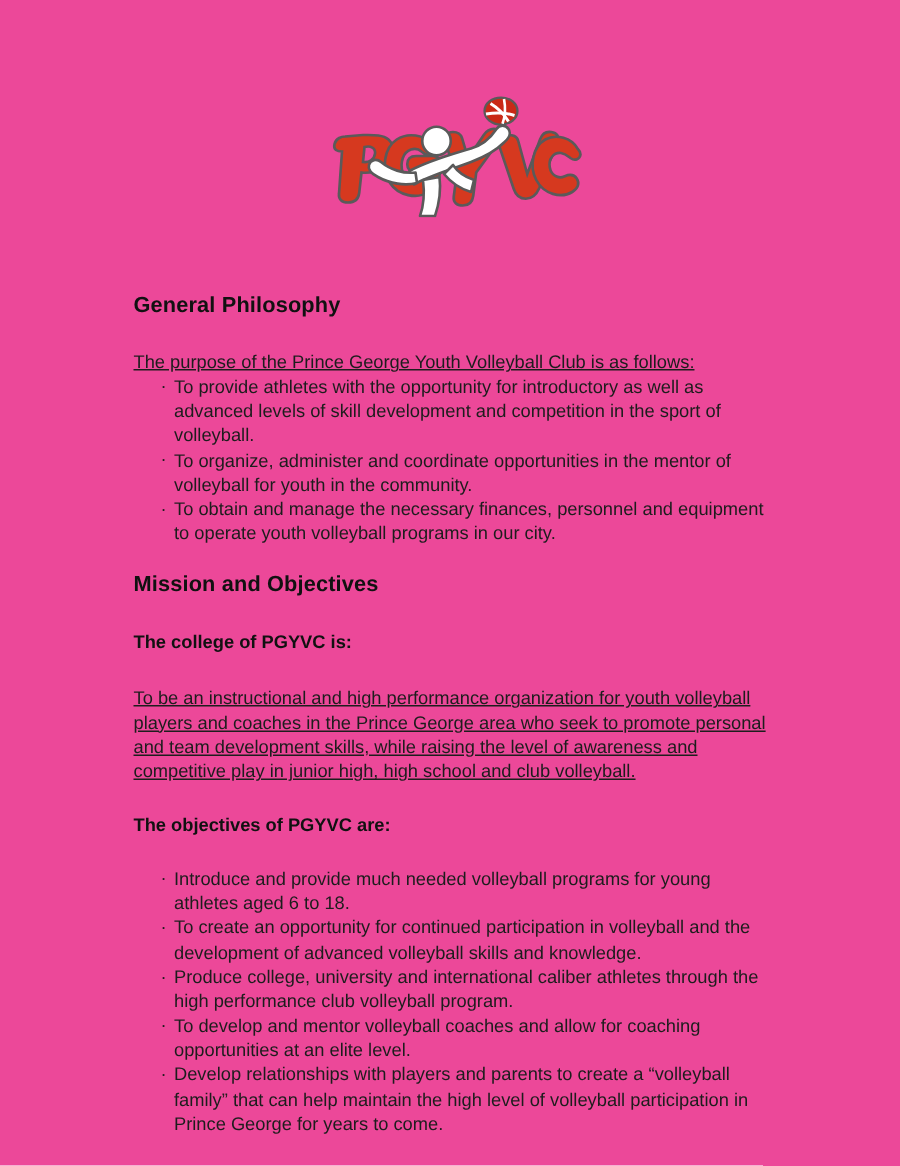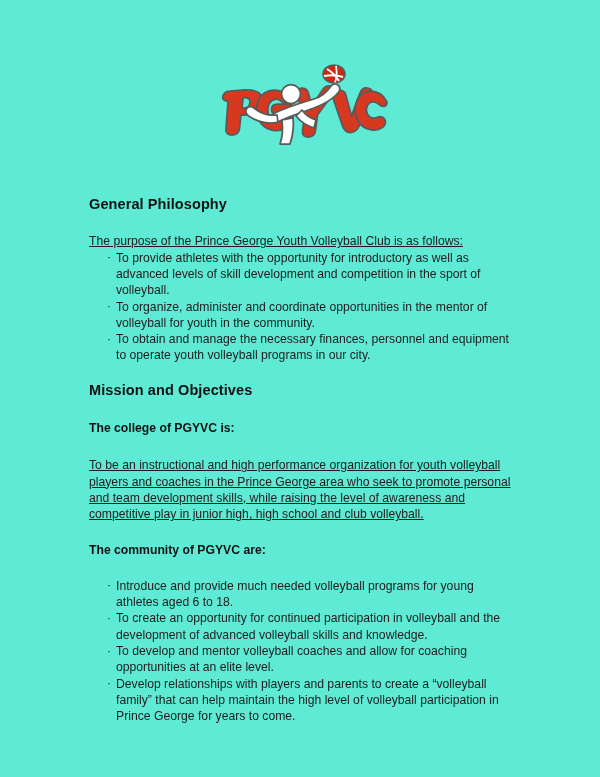--- a/index.html
+++ b/index.html
@@ -12,21 +12,21 @@
     height: 777px;
     position: relative;
     font-family: "Liberation Sans", sans-serif;
     color: #1a1a1a;
     -webkit-font-smoothing: antialiased;
   }
 
   .page {
     position: absolute;
     inset: 0;
-    background: #5eead4;
+    background: #ec4899;
     overflow: hidden;
   }
 
   
   .logo-wrap {
     position: absolute;
     left: 0;
     top: 50px;
     width: 600px;
     height: 100px;
@@ -174,25 +174,26 @@
     <div class="gap-h1-to-sub"></div>
 
     <h2 class="sub-title">The college of PGYVC is:</h2>
 
     <div class="gap-sub-to-para"></div>
 
     <p class="body-text">To be an instructional and high performance organization for youth volleyball players and coaches in the Prince George area who seek to promote personal and team development skills, while raising the level of awareness and competitive play in junior high, high school and club volleyball.</p>
 
     <div class="gap-para-to-sub2"></div>
 
-    <h2 class="sub-title">The community of PGYVC are:</h2>
+    <h2 class="sub-title">The objectives of PGYVC are:</h2>
 
     <div class="gap-sub2-to-list"></div>
 
     <ul class="bullets">
       <li>Introduce and provide much needed volleyball programs for young athletes aged 6 to 18.</li>
       <li>To create an opportunity for continued participation in volleyball and the development of advanced volleyball skills and knowledge.</li>
+      <li>Produce college, university and international caliber athletes through the high performance club volleyball program.</li>
       <li>To develop and mentor volleyball coaches and allow for coaching opportunities at an elite level.</li>
       <li>Develop relationships with players and parents to create a “volleyball family” that can help maintain the high level of volleyball participation in Prince George for years to come.</li>
     </ul>
 
   </div>
 </div>
 
 </body></html>

